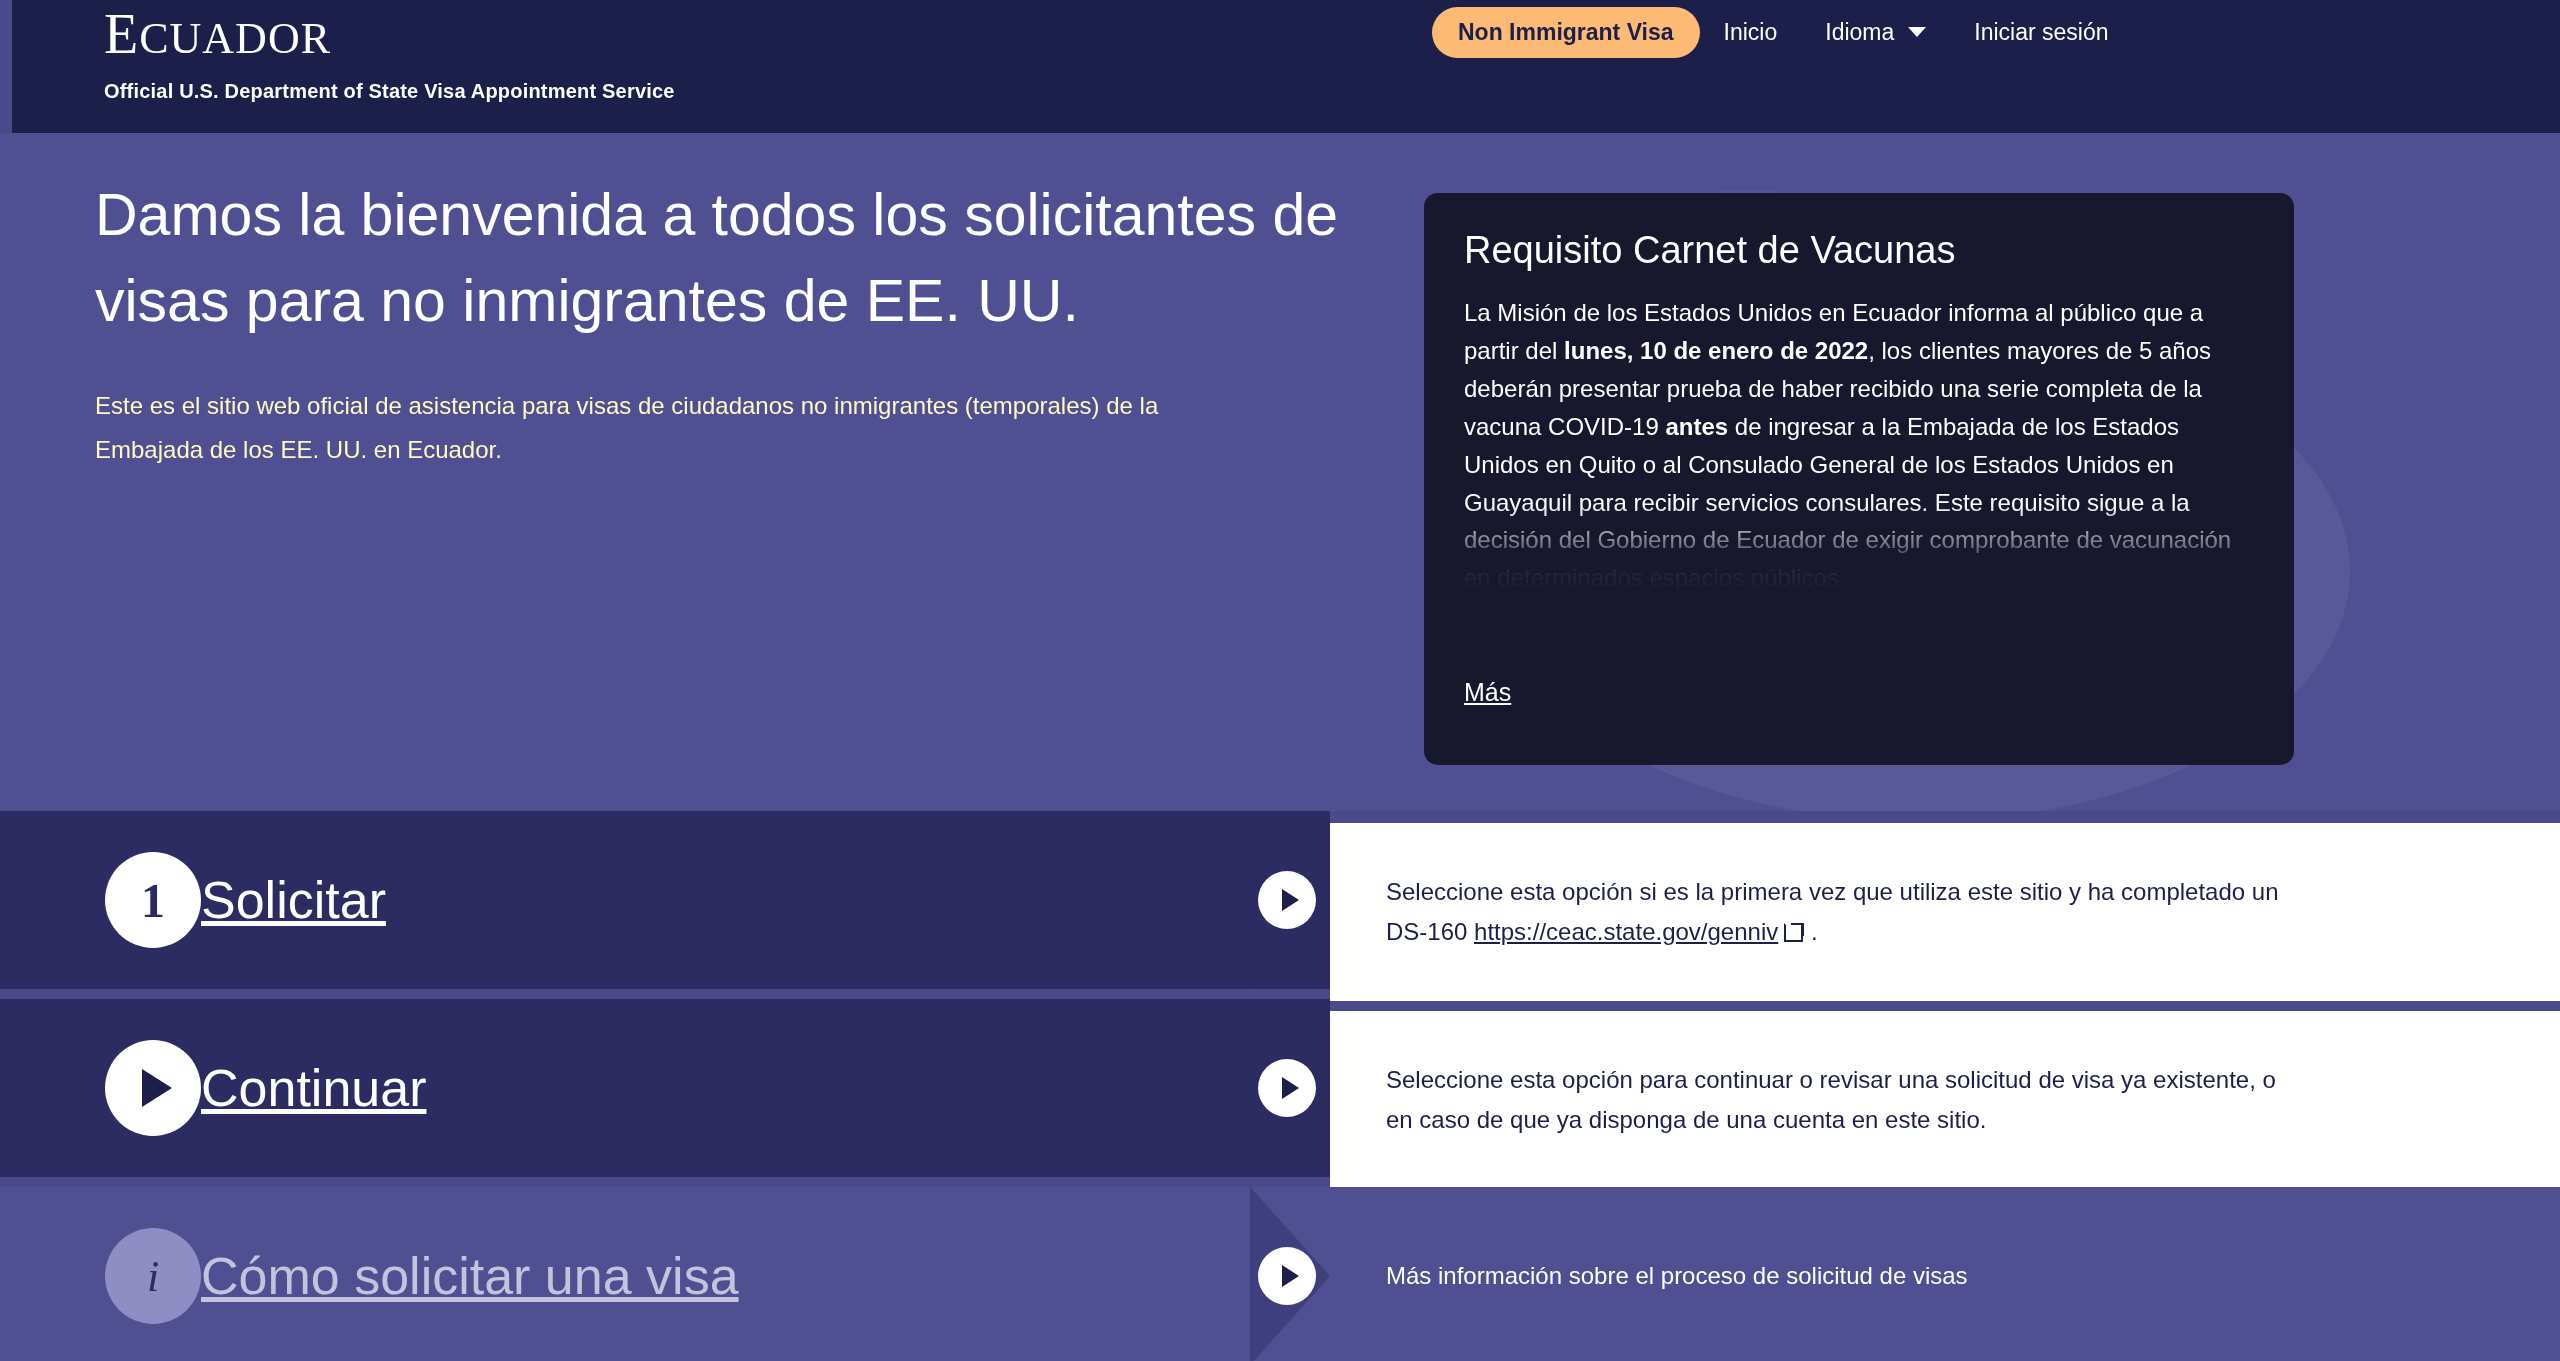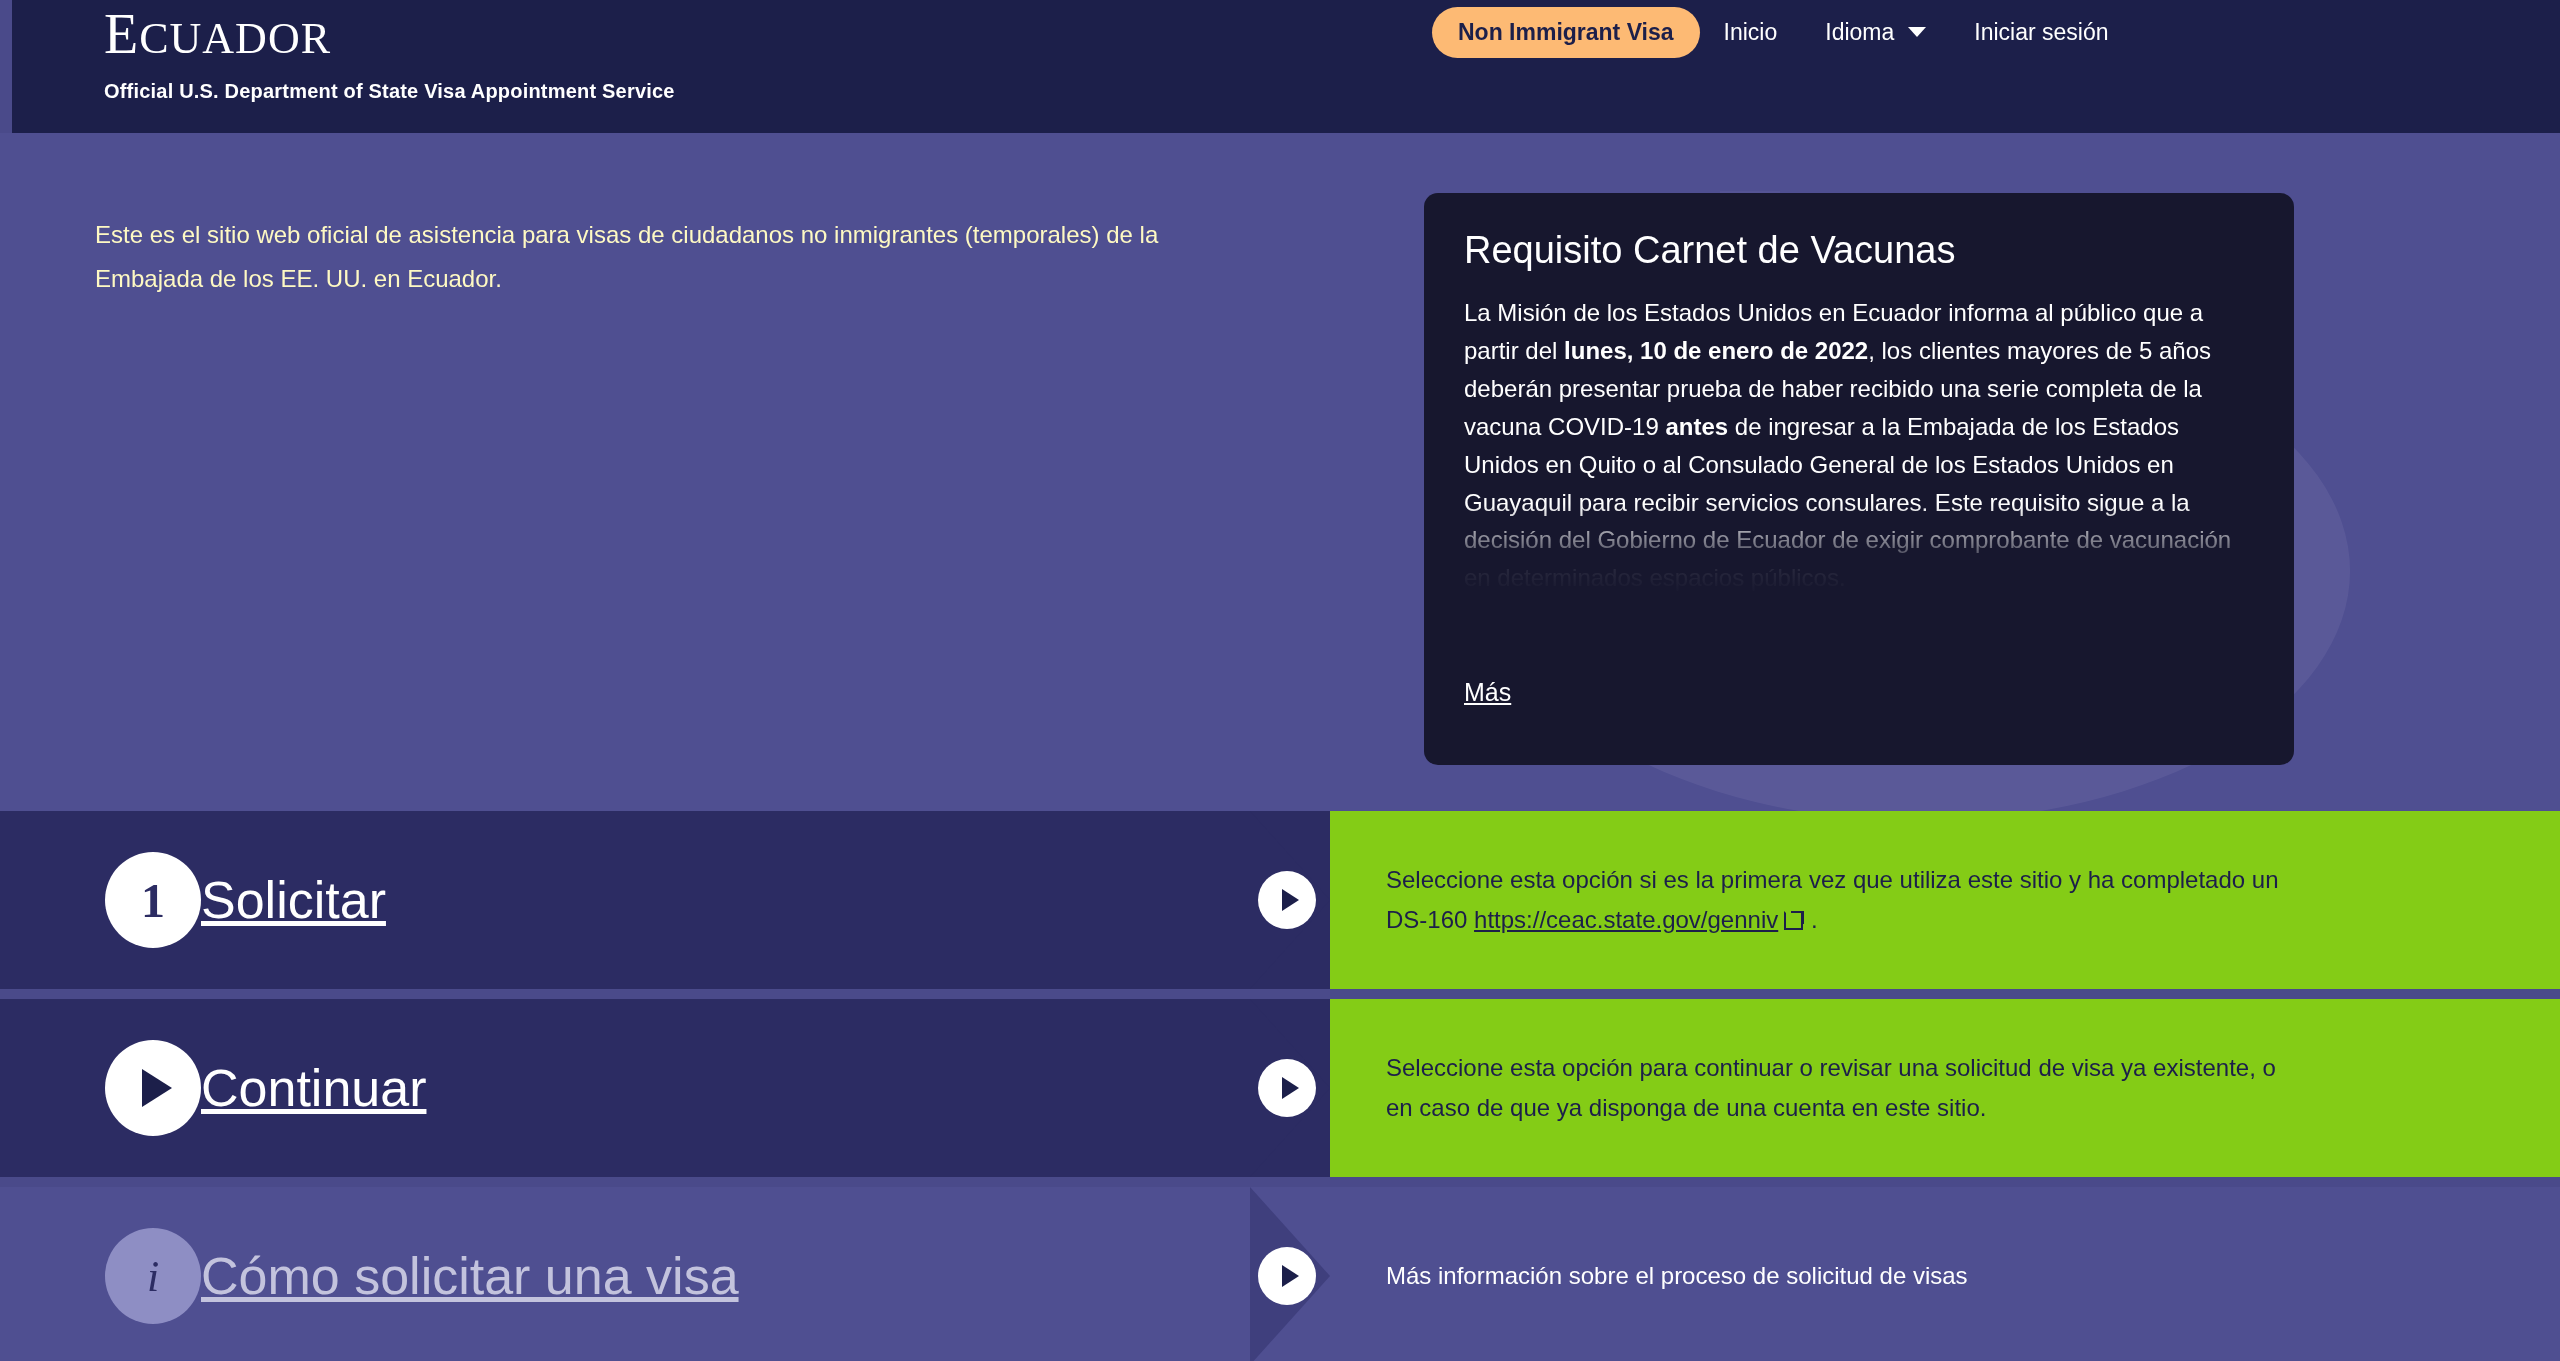--- a/index.html
+++ b/index.html
@@ -267,21 +267,21 @@
     content: "";
     position: absolute;
     right: 0; top: 1px;
     width: 11px; height: 11px;
     border-top: 2px solid currentColor;
     border-right: 2px solid currentColor;
   }
 
   
   .row-1 .row-left, .row-2 .row-left { background: #2c2c63; }
-  .row-1 .row-right, .row-2 .row-right { background: #84cc16; color: #1c1f4a; }
+  .row-1 .row-right, .row-2 .row-right { background: #ffffff; color: #1c1f4a; margin-top: 12px; }
   .row-3 .row-left { background: #4f4f91; }
   .row-3 .row-right { background: #4f4f91; color: #ffffff; }
 </style>
 </head>
 <body>
 
 <div class="header">
   <div class="brand">
     <div class="brand-title"><span style="font-size:56px">E</span><span style="font-size:44px">CUADOR</span></div>
     <div class="brand-sub">Official U.S. Department of State Visa Appointment Service</div>
@@ -301,20 +301,21 @@
   <svg class="hero-bg" viewBox="0 0 1000 700">
     <ellipse cx="500" cy="420" rx="430" ry="250" fill="#cfc6e8" opacity="0.55"></ellipse>
     <rect x="250" y="330" width="560" height="230" rx="18" fill="#b9aedd" opacity="0.7"></rect>
     <circle cx="420" cy="430" r="95" fill="none" stroke="#8e86bb" stroke-width="10" opacity="0.8"></circle>
     <circle cx="420" cy="430" r="62" fill="none" stroke="#8e86bb" stroke-width="6" opacity="0.7"></circle>
     <rect x="300" y="40" width="60" height="260" fill="#9a92c4" opacity="0.5"></rect>
     <text x="560" y="470" font-family="Liberation Sans, sans-serif" font-size="120" font-weight="bold" fill="#8e86bb" opacity="0.75">VISA</text>
   </svg>
 
   <div class="hero-left">
+    <div class="hero-h1">Damos la bienvenida a todos los solicitantes de visas para no inmigrantes de EE. UU.</div>
     <div class="hero-p">Este es el sitio web oficial de asistencia para visas de ciudadanos no inmigrantes (temporales) de la Embajada de los EE. UU. en Ecuador.</div>
   </div>
 
   <div class="alert-card">
     <div class="alert-title">Requisito Carnet de Vacunas</div>
     <div class="alert-body">
       <span>La Misión de los Estados Unidos en Ecuador informa al público que a partir del </span><b>lunes, 10 de enero de 2022</b><span>, los clientes mayores de 5 años deberán presentar prueba de haber recibido una serie completa de la vacuna COVID-19 </span><b>antes</b><span> de ingresar a la Embajada de los Estados Unidos en Quito o al Consulado General de los Estados Unidos en Guayaquil para recibir servicios consulares. Este requisito sigue a la decisión del Gobierno de Ecuador de exigir comprobante de vacunación en determinados espacios públicos.</span>
       <div class="alert-fade"></div>
     </div>
     <div class="alert-more">Más</div>

